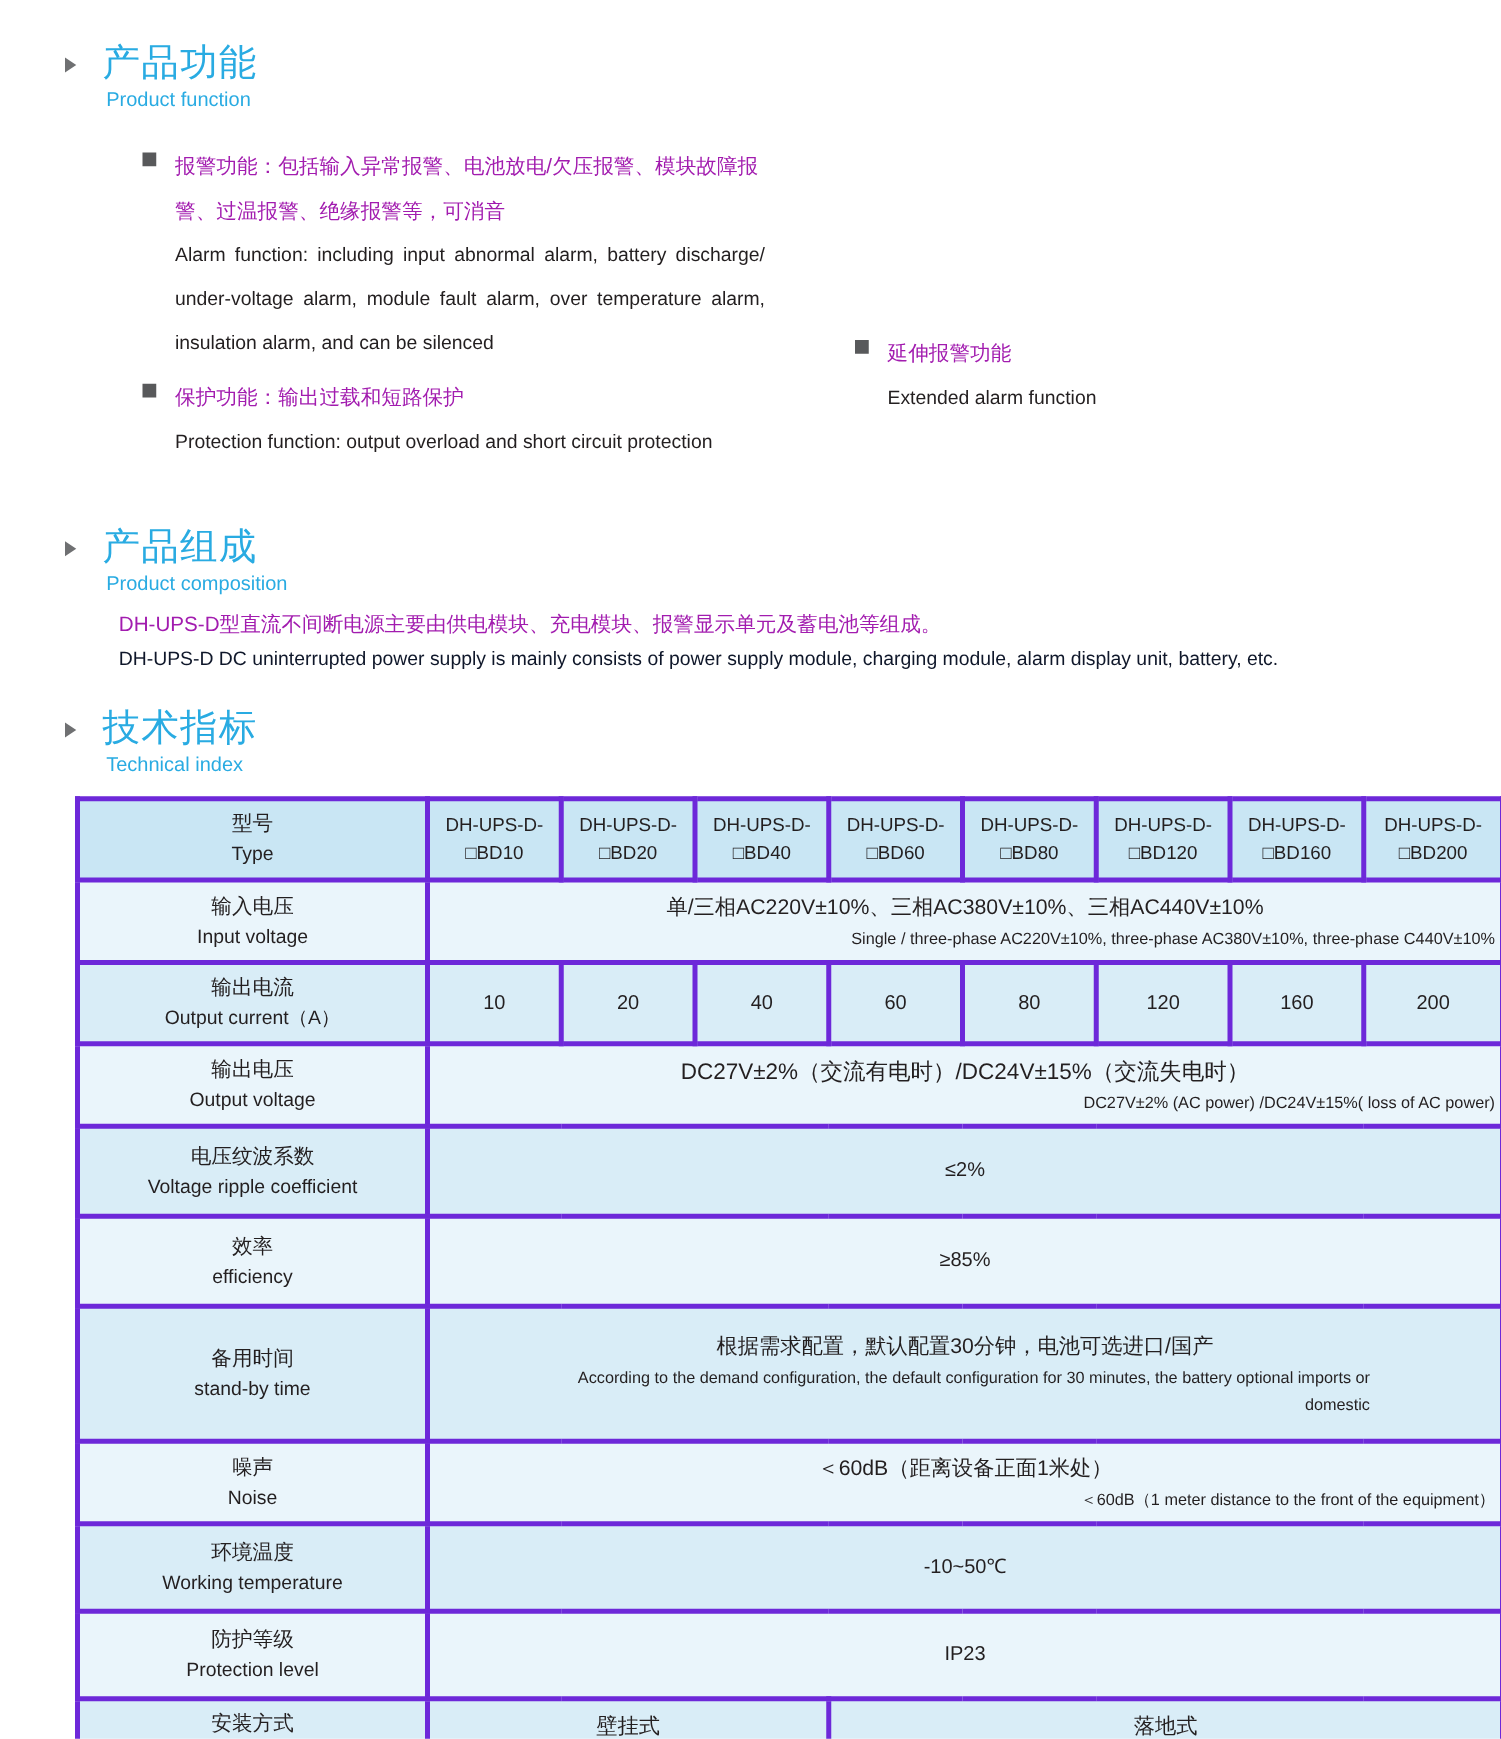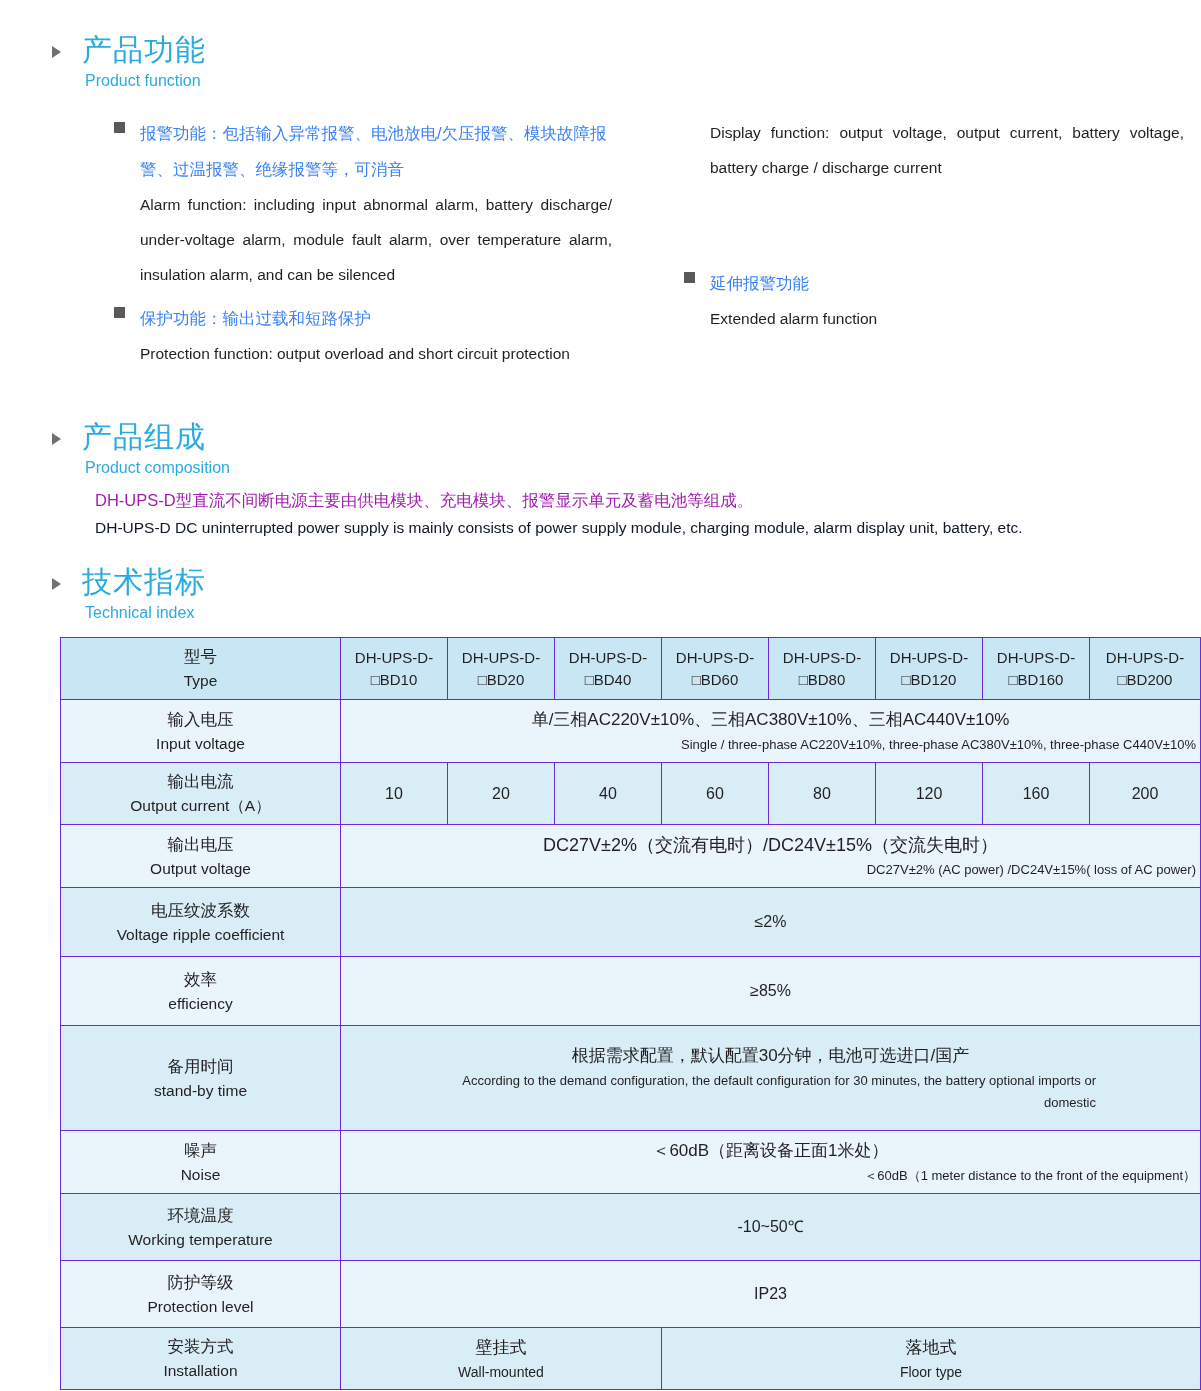--- a/index.html
+++ b/index.html
@@ -66,21 +66,21 @@
     position: absolute;
     left: 0;
     top: 7px;
     width: 11px;
     height: 11px;
     background: #58595b;
   }
   .cn-text {
     font-size: 16.5px;
     line-height: 36px;
-    color: #3b82f6;
+    color: #a21caf;
   }
   .en-text {
     font-size: 15.5px;
     line-height: 35px;
     color: #231f20;
     text-align: justify;
     text-justify: inter-word;
   }
   .indent {
     padding-left: 26px;
@@ -107,21 +107,21 @@
   
   table.tech {
     position: absolute;
     left: 60px;
     top: 637px;
     width: 1140px;
     border-collapse: collapse;
     table-layout: fixed;
   }
   table.tech td {
-    border: 1px solid #6d28d9;
+    border: 4px solid #6d28d9;
     text-align: center;
     vertical-align: middle;
     color: #231f20;
     padding: 6px 4px;
   }
   .row-a td { background: #d9edf7; }
   .row-b td { background: #eaf5fb; }
   .hdr td { background: #c9e6f4; }
 
   td.label-cell .cn { font-size: 16.5px; line-height: 25px; }
@@ -156,21 +156,20 @@
 
   <div class="bullet-block" style="left:114px; top:300px; width:498px;">
     <div class="bullet-row">
       <span class="bullet-sq"></span>
       <div class="cn-text">保护功能：输出过载和短路保护</div>
     </div>
     <div class="en-text indent">Protection function: output overload and short circuit protection</div>
   </div>
 
   <div class="bullet-block" style="left:684px; top:115px; width:500px;">
-    <div class="en-text indent">Display function: output voltage, output current, battery voltage, battery charge / discharge current</div>
   </div>
 
   <div class="bullet-block" style="left:684px; top:265px; width:500px;">
     <div class="bullet-row">
       <span class="bullet-sq"></span>
       <div class="cn-text">延伸报警功能</div>
     </div>
     <div class="en-text indent">Extended alarm function</div>
   </div>
 

